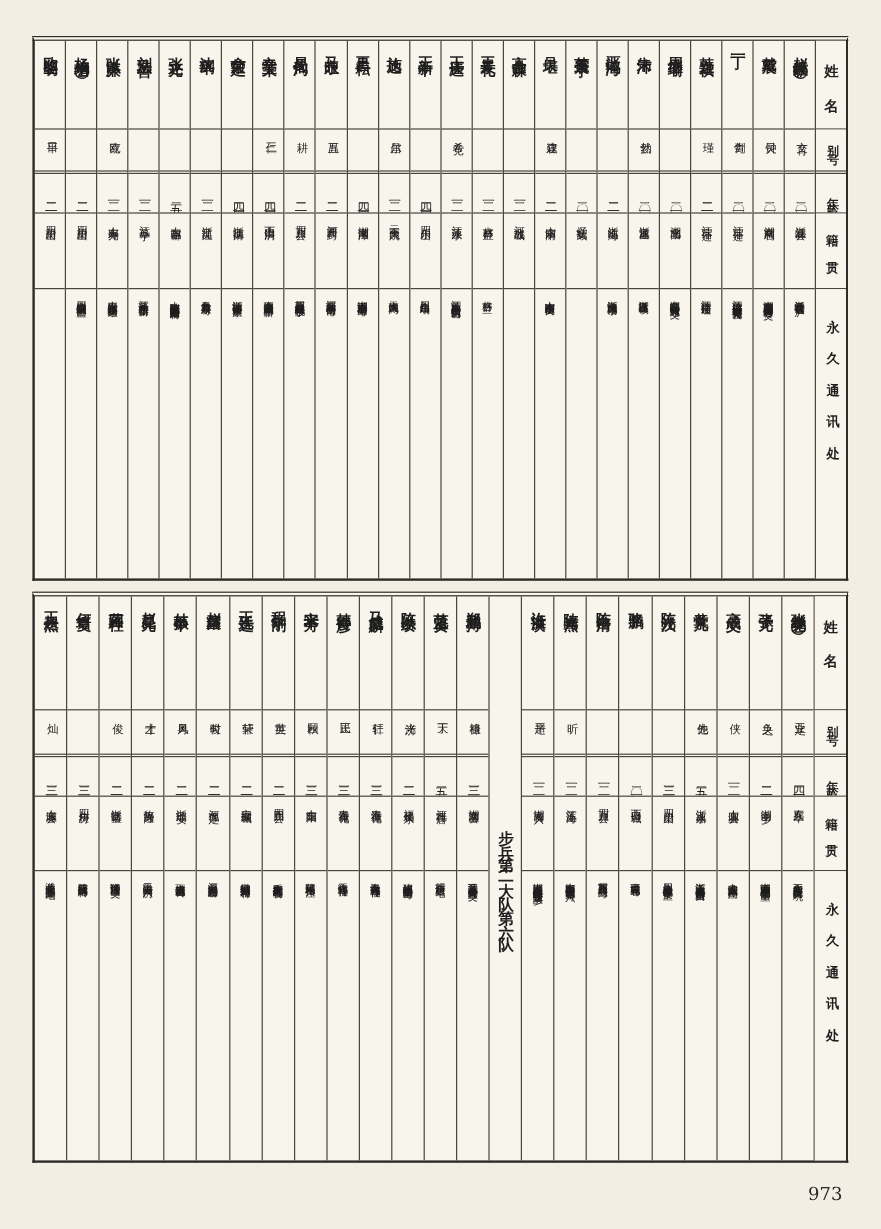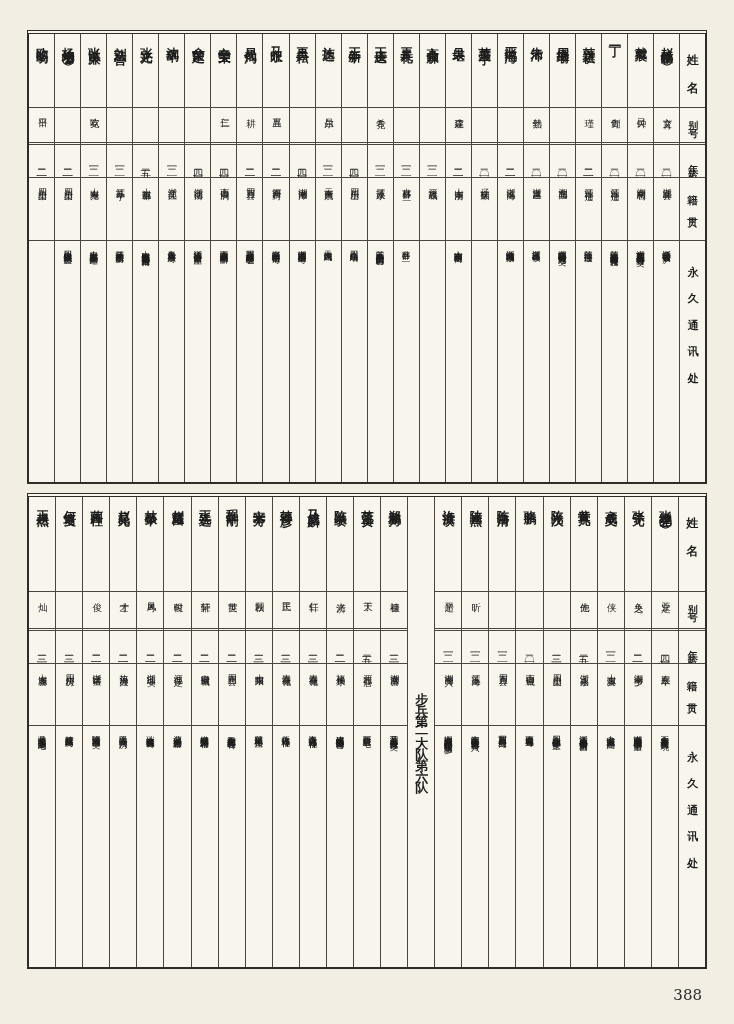--- a/index.html
+++ b/index.html
@@ -470,13 +470,13 @@
   <div class="col person-col">
     <div class="cell c-name">王超然</div>
     <div class="cell c-alias">灿</div>
     <div class="cell c-age">二三</div>
     <div class="cell c-origin">山东潍县</div>
     <div class="cell c-addr">潍县北乡固堤北高庄王宅</div>
   </div>
 </div>
 </div>
 
-<div class="pagenum">388</div>
+<div class="pagenum">973</div>
 
 </body></html>

